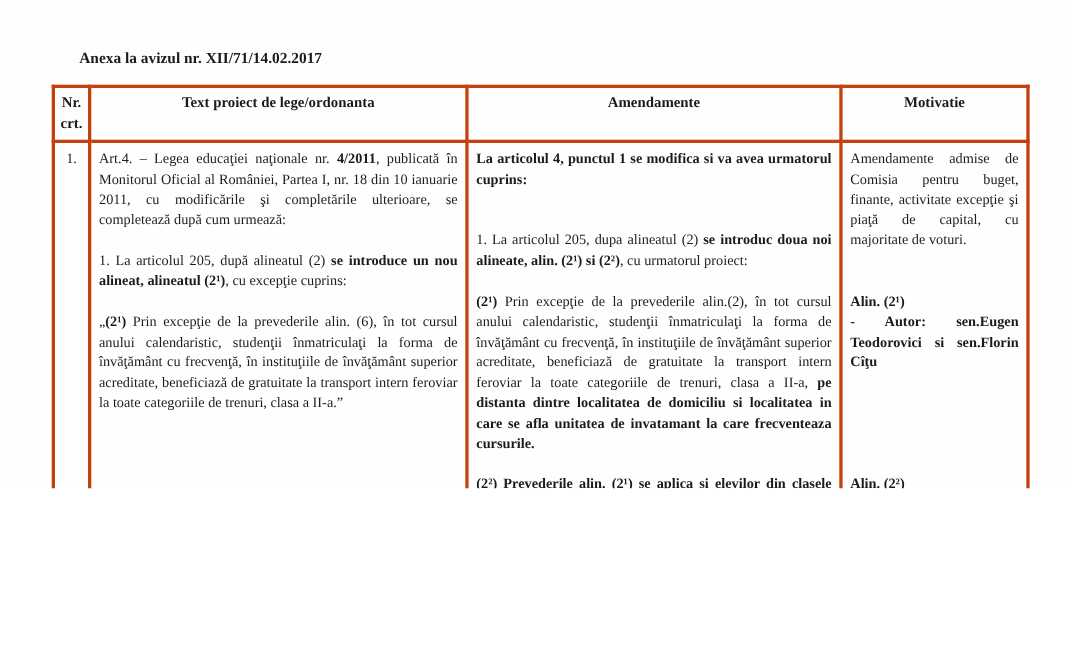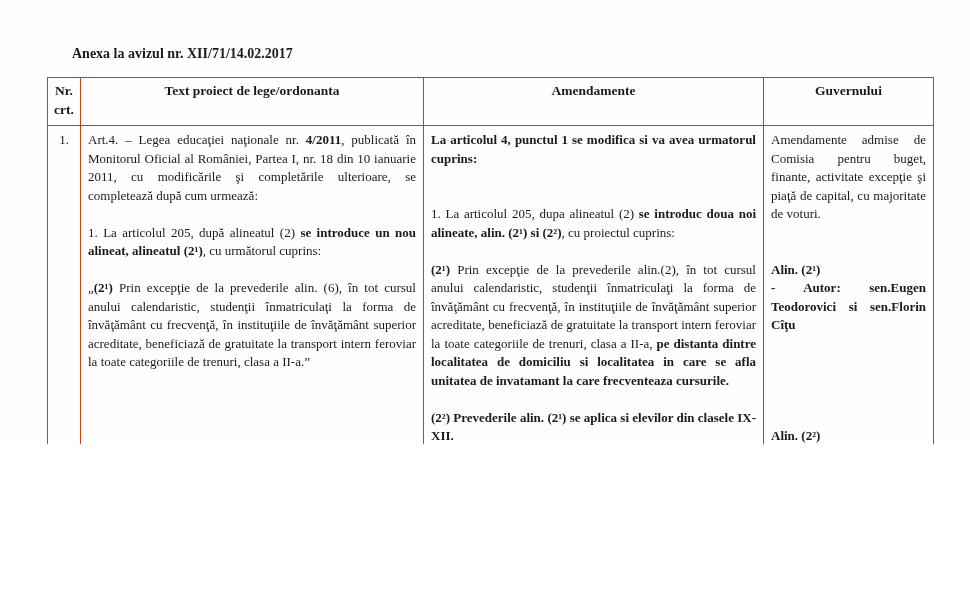--- a/index.html
+++ b/index.html
@@ -42,21 +42,21 @@
     table-layout: fixed;
     width: 886px;
     margin: 13px 0 0 47px;
   }
   col.w-nr    { width: 33px; }
   col.w-text  { width: 343px; }
   col.w-amend { width: 340px; }
   col.w-motiv { width: 170px; }
   .amend-table th,
   .amend-table td {
-    border: 1px solid #c2410c;
+    border: 3px solid #c2410c;
     vertical-align: top;
     font-size: 13.5px;
   }
   .amend-table th {
     font-weight: bold;
     text-align: center;
     line-height: 19px;
     padding: 3px 2px;
     height: 41px;
   }
@@ -94,41 +94,41 @@
       <col class="w-nr">
       <col class="w-text">
       <col class="w-amend">
       <col class="w-motiv">
     </colgroup>
     <thead>
       <tr>
         <th>Nr. crt.</th>
         <th>Text proiect de lege/ordonanta</th>
         <th>Amendamente</th>
-        <th>Guvernului</th>
+        <th>Motivatie</th>
       </tr>
     </thead>
     <tbody>
       <tr>
         <td class="nr-cell">1.</td>
         <td>
           <div class="cell">
               <div class="para"><span>Art.4. – Legea educaţiei naţionale nr. </span><span class="b">4/2011</span><span>, publicată în Monitorul Oficial al României, Partea I, nr. 18 din 10 ianuarie 2011, cu modificările şi completările ulterioare, se completează după cum urmează:</span></div>
               <div class="para"></div>
-              <div class="para"><span>1. La articolul 205, după alineatul (2) </span><span class="b">se introduce un nou alineat, alineatul (2¹)</span><span>, cu următorul cuprins:</span></div>
+              <div class="para"><span>1. La articolul 205, după alineatul (2) </span><span class="b">se introduce un nou alineat, alineatul (2¹)</span><span>, cu excepţie cuprins:</span></div>
               <div class="para"></div>
               <div class="para"><span>„</span><span class="b">(2¹)</span><span> Prin excepţie de la prevederile alin. (6), în tot cursul anului calendaristic, studenţii înmatriculaţi la forma de învăţământ cu frecvenţă, în instituţiile de învăţământ superior acreditate, beneficiază de gratuitate la transport intern feroviar la toate categoriile de trenuri, clasa a II-a.”</span></div>
             </div>
         </td>
         <td>
           <div class="cell">
               <div class="para"><span class="b">La articolul 4, punctul 1 se modifica si va avea urmatorul cuprins:</span></div>
               <div class="para"></div>
               <div class="para"></div>
-              <div class="para"><span>1. La articolul 205, dupa alineatul (2) </span><span class="b">se introduc doua noi alineate, alin. (2¹) si (2²)</span><span>, cu proiectul cuprins:</span></div>
+              <div class="para"><span>1. La articolul 205, dupa alineatul (2) </span><span class="b">se introduc doua noi alineate, alin. (2¹) si (2²)</span><span>, cu urmatorul proiect:</span></div>
               <div class="para"></div>
               <div class="para"><span class="b">(2¹)</span><span> Prin excepţie de la prevederile alin.(2), în tot cursul anului calendaristic, studenţii înmatriculaţi la forma de învăţământ cu frecvenţă, în instituţiile de învăţământ superior acreditate, beneficiază de gratuitate la transport intern feroviar la toate categoriile de trenuri, clasa a II-a, </span><span class="b">pe distanta dintre localitatea de domiciliu si localitatea in care se afla unitatea de invatamant la care frecventeaza cursurile.</span></div>
               <div class="para"></div>
               <div class="para"><span class="b">(2²) Prevederile alin. (2¹) se aplica si elevilor din clasele IX-XII.</span></div>
             </div>
         </td>
         <td>
           <div class="cell">
               <div class="para"><span>Amendamente admise de Comisia pentru buget, finante, activitate excepţie şi piaţă de capital, cu majoritate de voturi.</span></div>
               <div class="para"></div>

